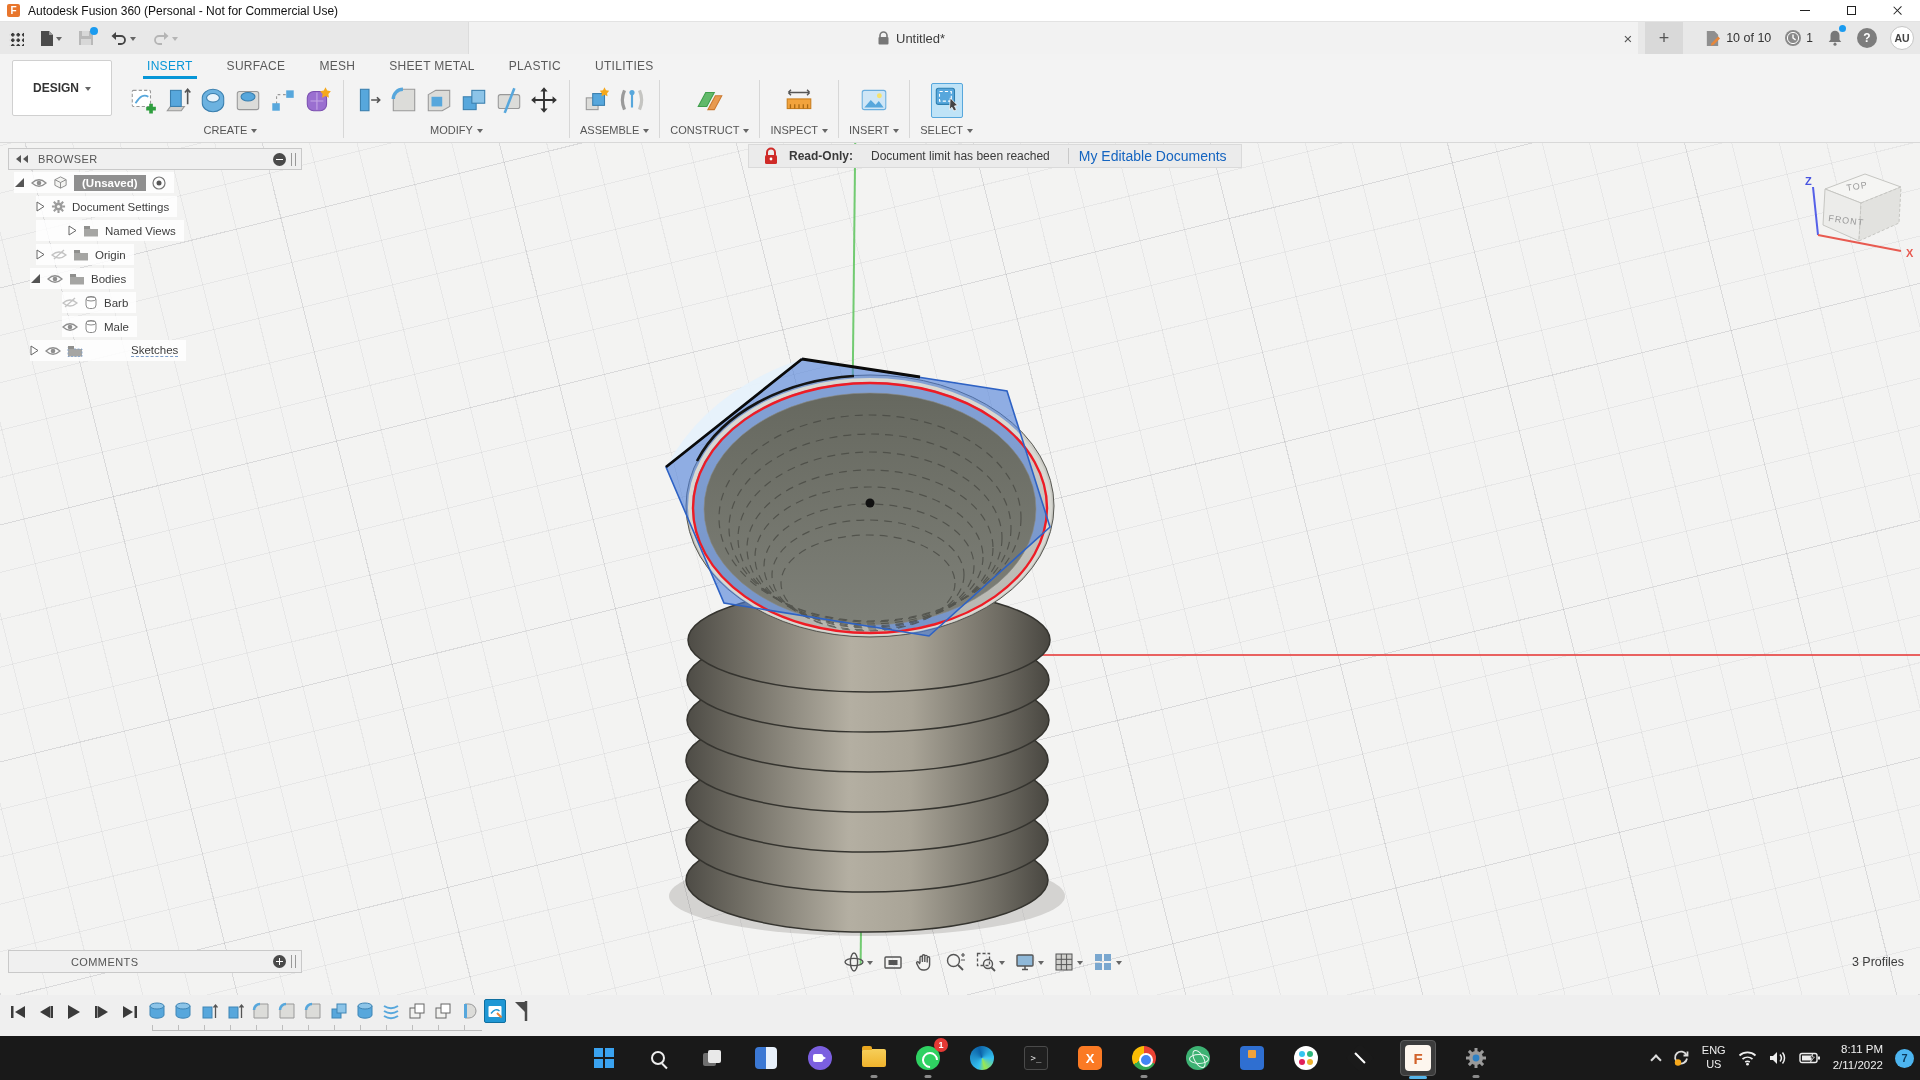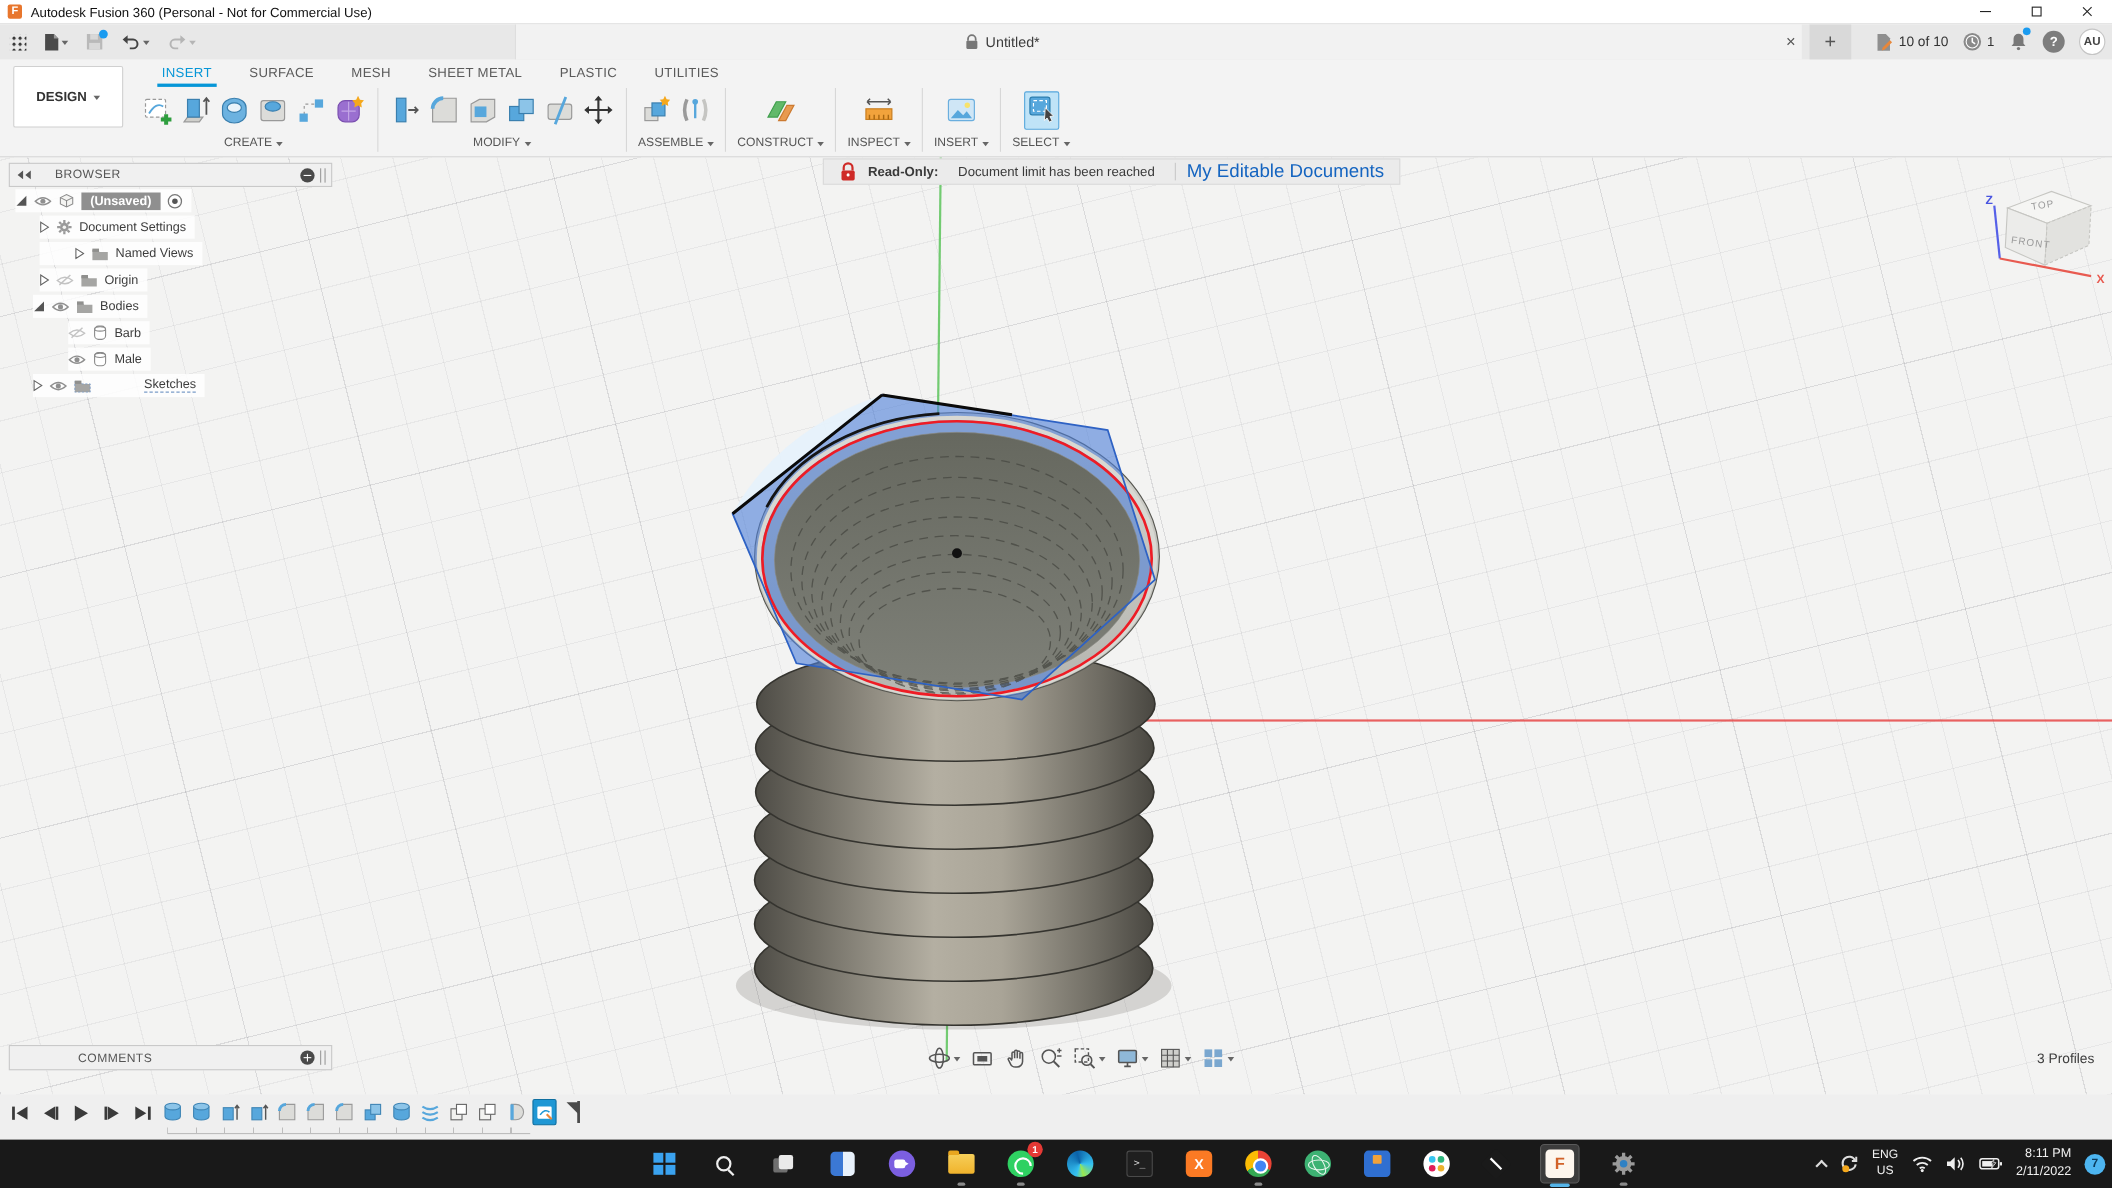--- a/index.html
+++ b/index.html
@@ -59,36 +59,36 @@
       repeating-linear-gradient(76deg, rgba(110,110,120,.09) 0 1px, transparent 1px 46px),
       repeating-linear-gradient(-14deg, rgba(110,110,120,.09) 0 1px, transparent 1px 46px),
       repeating-linear-gradient(76deg, rgba(100,100,110,.10) 0 1px, transparent 1px 230px),
       repeating-linear-gradient(-14deg, rgba(100,100,110,.10) 0 1px, transparent 1px 230px);
   }
   .axis-green { position:absolute; background:rgba(90,195,90,.85); width:1.6px; }
   .axis-red { position:absolute; background:rgba(230,70,70,.85); height:1.6px; }
 
   
   .browser-hdr { position:absolute; left:8px; top:5px; width:294px; height:22px; background:#f0f0f0; border:1px solid #c9c9c9; display:flex; align-items:center; z-index:10;}
-  .bh-label { font-size:11px; color:#555; letter-spacing:.4px; margin-left:21px;}
+  .bh-label { font-size:11px; color:#555; letter-spacing:.4px; margin-left:9px;}
   .brow { position:absolute; height:21px; display:flex; align-items:center; gap:6px; background:rgba(255,255,255,.82); padding:0 8px 0 0; z-index:10;}
   .blabel { font-size:11.5px; color:#3d3d3d; white-space:nowrap; }
   .blabel.hl { background:#8f8f8f; color:#fff; font-weight:bold; padding:2px 8px; }
   .blabel.dashed { border-bottom:1px dashed #7a9cc8;margin-left:42px; }
   .collapse-ctl { margin-left:auto; display:flex; align-items:center; gap:5px; margin-right:5px;}
   .circ-minus { width:13px; height:13px; border-radius:50%; background:#4a4a4a; position:relative;}
   .circ-minus:after { content:""; position:absolute; left:3px; top:6px; width:7px; height:1.5px; background:#fff;}
   .grip { width:5px; height:13px; border-left:1.5px solid #999; border-right:1.5px solid #999;}
 
   
   .readonly { position:absolute; left:748px; top:1px; height:24px; background:#ebebeb; border:1px solid #dadada; display:flex; align-items:center; padding:0 14px; gap:10px; z-index:10;}
   .ro-label { font-weight:bold; color:#3a3a3a; font-size:12px;}
   .ro-msg { color:#3a3a3a; font-size:12px; padding:0 8px;}
   .ro-sep { width:1px; height:16px; background:#c9c9c9; }
-  .ro-link { color:#1464c0; font-size:17px; }
+  .ro-link { color:#1464c0; font-size:14px; }
 
   
   .comments { position:absolute; left:8px; top:807px; width:294px; height:23px; background:#f0f0f0; border:1px solid #c9c9c9; display:flex; align-items:center; z-index:10;}
   .circ-plus { width:13px; height:13px; border-radius:50%; background:#4a4a4a; position:relative;}
   .circ-plus:after { content:""; position:absolute; left:3px; top:5.7px; width:7px; height:1.6px; background:#fff;}
   .circ-plus:before { content:""; position:absolute; left:5.7px; top:3px; width:1.6px; height:7px; background:#fff;}
 
   
   .navbar { position:absolute; left:843px; top:808px; display:flex; align-items:center; gap:9px; z-index:10;}
   .navbtn { display:flex; align-items:center; gap:2px; }

